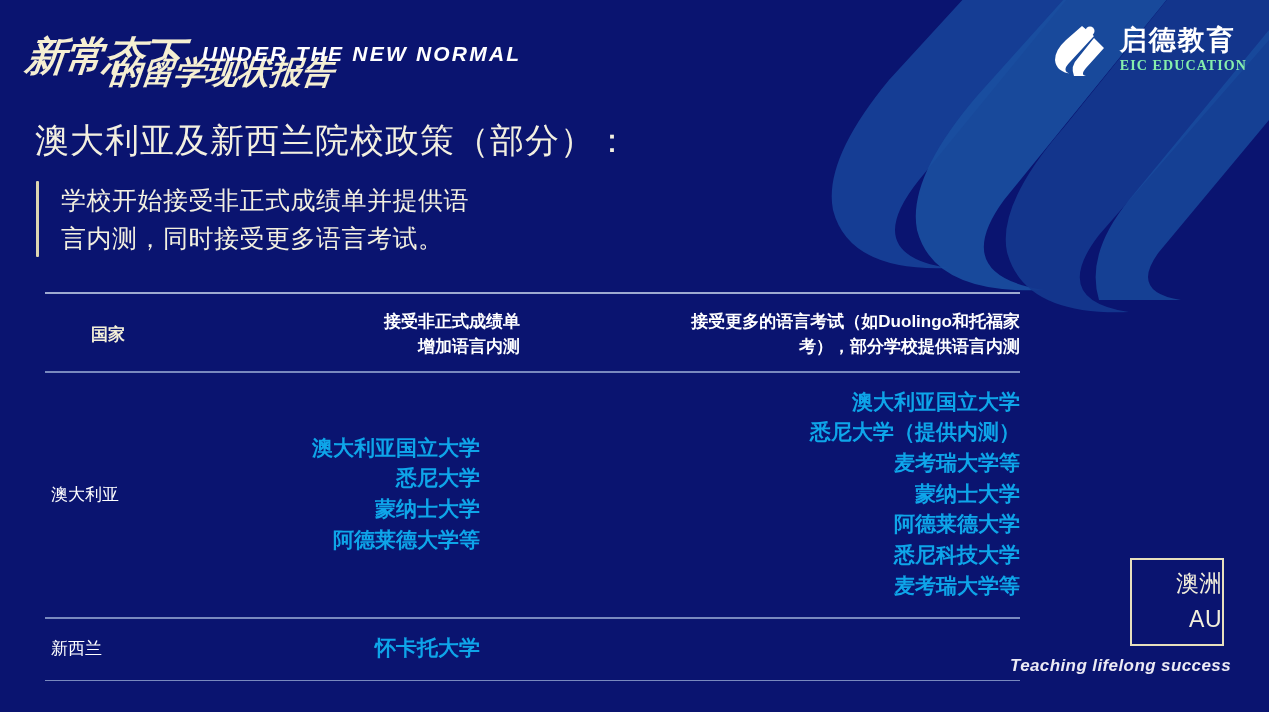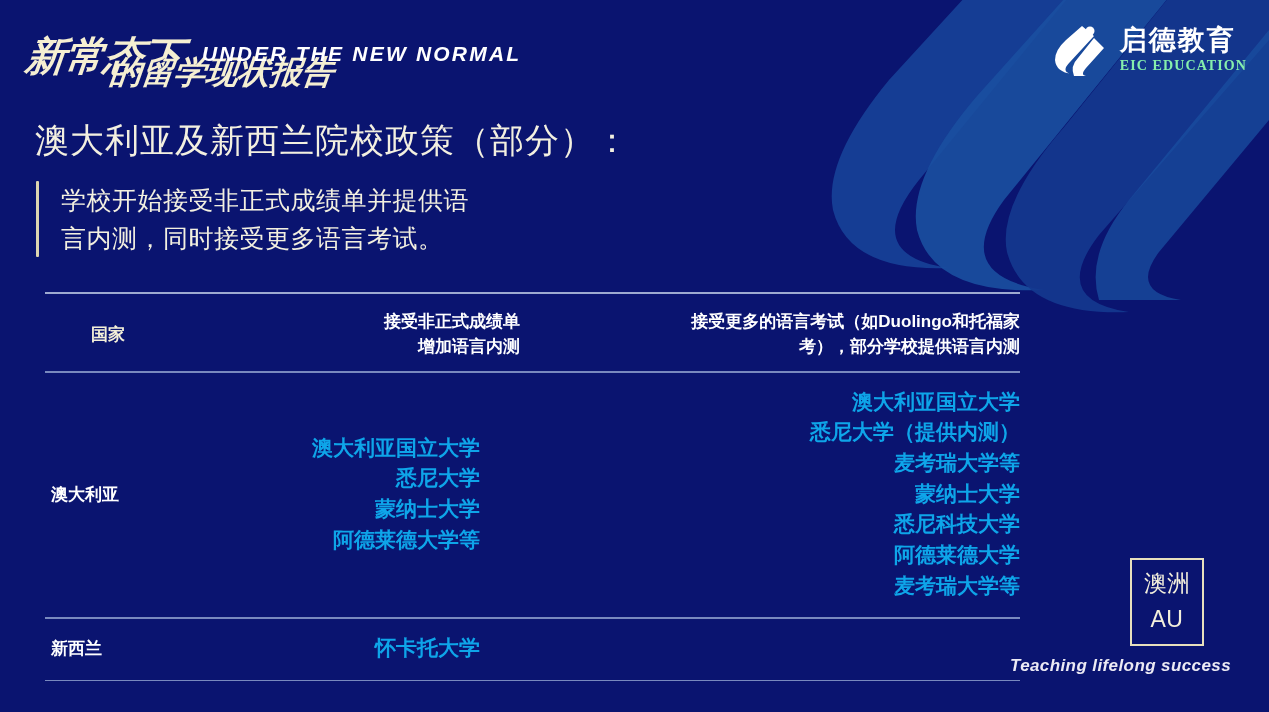--- a/index.html
+++ b/index.html
@@ -66,29 +66,29 @@
   .row{display:flex;align-items:center;}
   .c1{width:140px;flex:0 0 140px;padding-left:6px;box-sizing:border-box;}
   .c2{width:295px;flex:0 0 295px;}
   .c3{flex:1 1 auto;}
 
   .hdr{padding:16px 0 12px 0;margin-left:40px;}
   .hdr .c1{font-size:17px;font-weight:bold;color:#f3efd8;}
   .hdr .c2,.hdr .c3{font-size:17px;font-weight:bold;color:#ffffff;line-height:1.45;}
 
   .body-row{padding:14px 0 16px 0;}
-  .body-row .c1{font-size:17px;font-weight:bold;color:#ffffff;}
+  .body-row .c1{font-size:17px;font-weight:normal;color:#ffffff;}
   .body-row .c2,.body-row .c3{font-size:21px;font-weight:bold;color:#0ea5e9;line-height:1.46;}
   .cell-lines div{white-space:nowrap;text-align:right;}
 
   
   .au-badge{
-    position:absolute;left:1130px;top:558px;width:74px;height:88px;
+    position:absolute;left:1130px;top:558px;width:94px;height:88px;
     border:2px solid #e8e0bd;box-sizing:border-box;
-    display:flex;flex-direction:column;align-items:center;justify-content:center;
+    display:flex;flex-direction:column;align-items:flex-end;justify-content:center;
     color:#f3efdc;
   }
   .au-badge .zh{font-size:23px;line-height:1.1;}
   .au-badge .en{font-size:23px;line-height:1.15;margin-top:10px;letter-spacing:.5px;}
 
   .tagline{
     position:absolute;left:1010px;top:656px;
     font-size:17px;font-style:italic;font-weight:bold;
     color:#eceaf4;letter-spacing:.4px;white-space:nowrap;text-align:right;
   }
@@ -161,22 +161,22 @@
         <div>澳大利亚国立大学</div>
         <div>悉尼大学</div>
         <div>蒙纳士大学</div>
         <div>阿德莱德大学等</div>
       </div>
       <div class="c3 cell-lines">
         <div>澳大利亚国立大学</div>
         <div>悉尼大学（提供内测）</div>
         <div>麦考瑞大学等</div>
         <div>蒙纳士大学</div>
+        <div>阿德莱德大学</div>
         <div>悉尼科技大学</div>
-        <div>阿德莱德大学</div>
         <div>麦考瑞大学等</div>
       </div>
     </div>
 
     <div class="rule thin"></div>
 
     <div class="row body-row">
       <div class="c1">新西兰</div>
       <div class="c2 cell-lines">
         <div>怀卡托大学</div>

